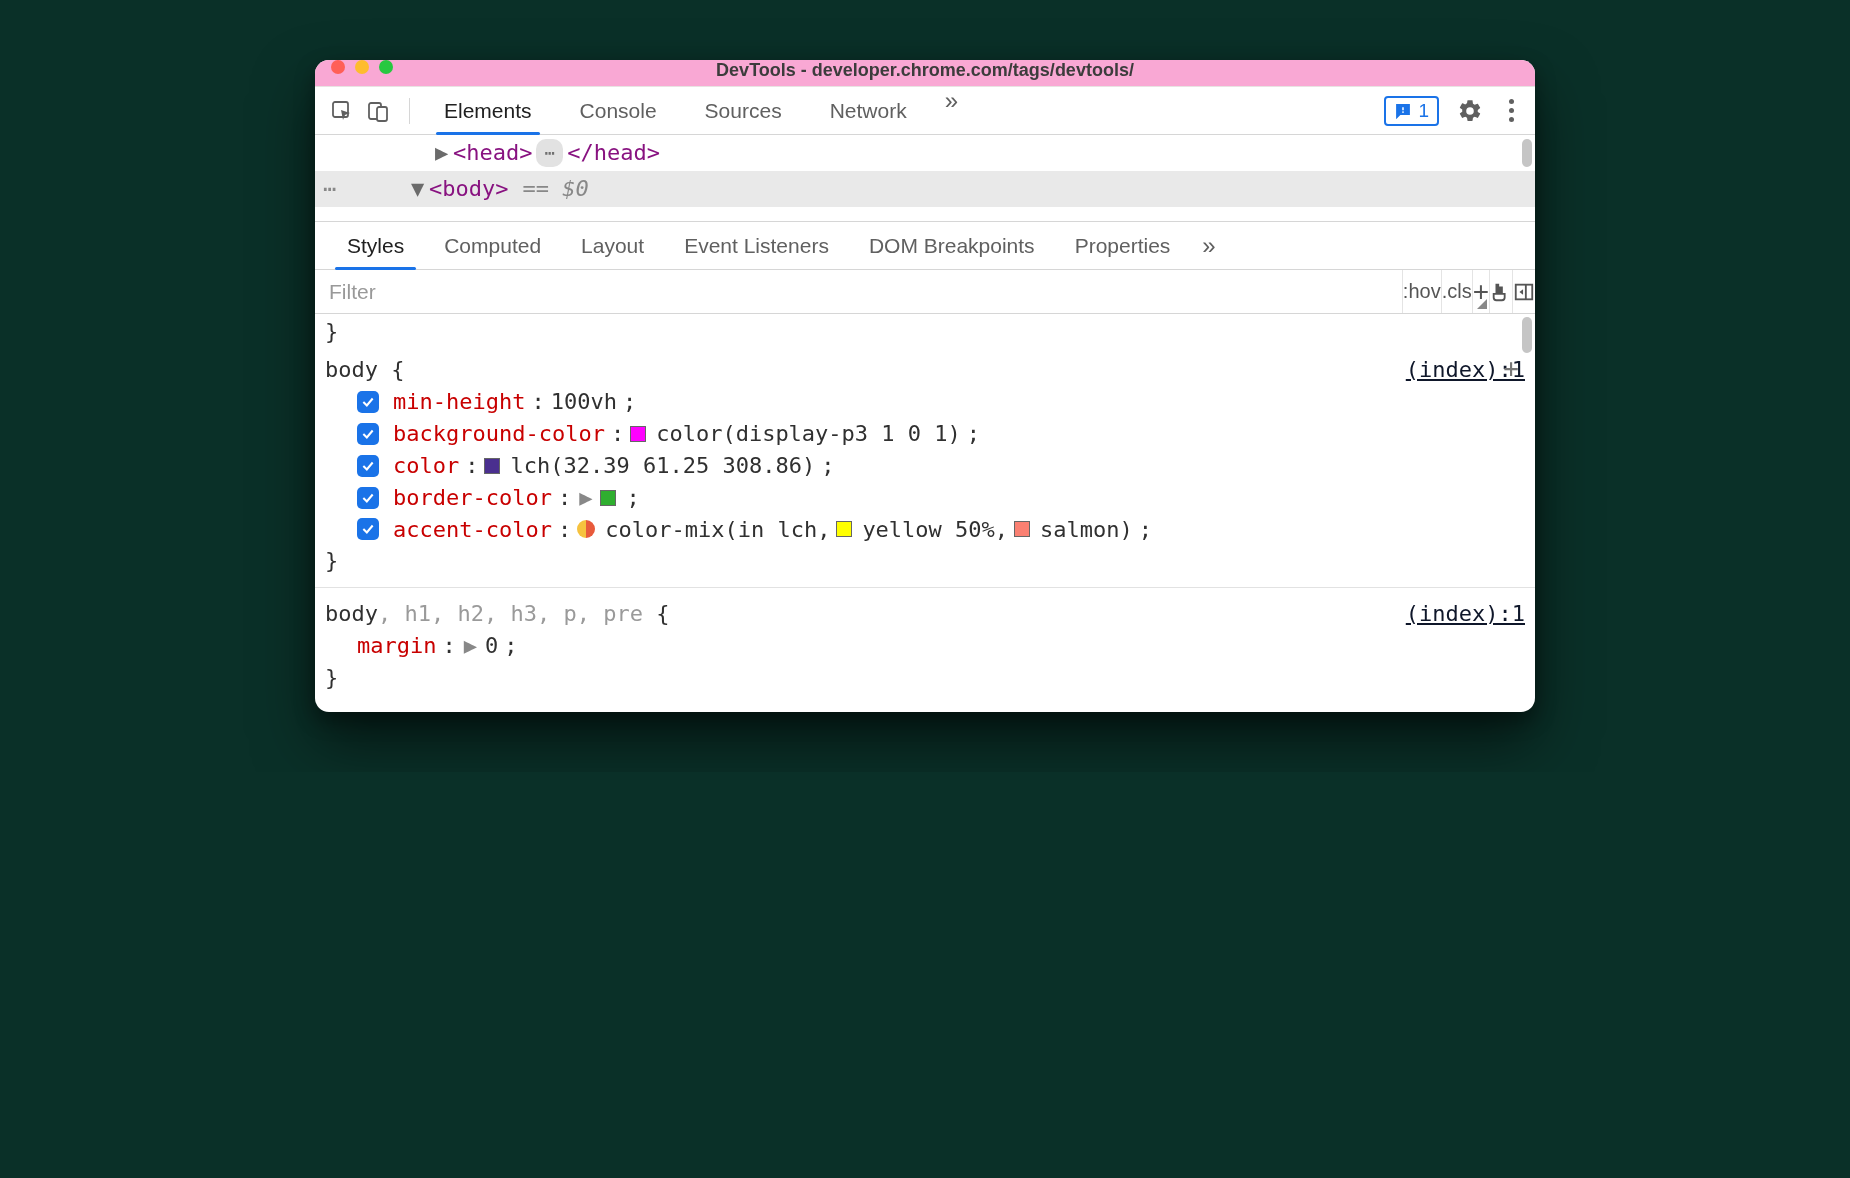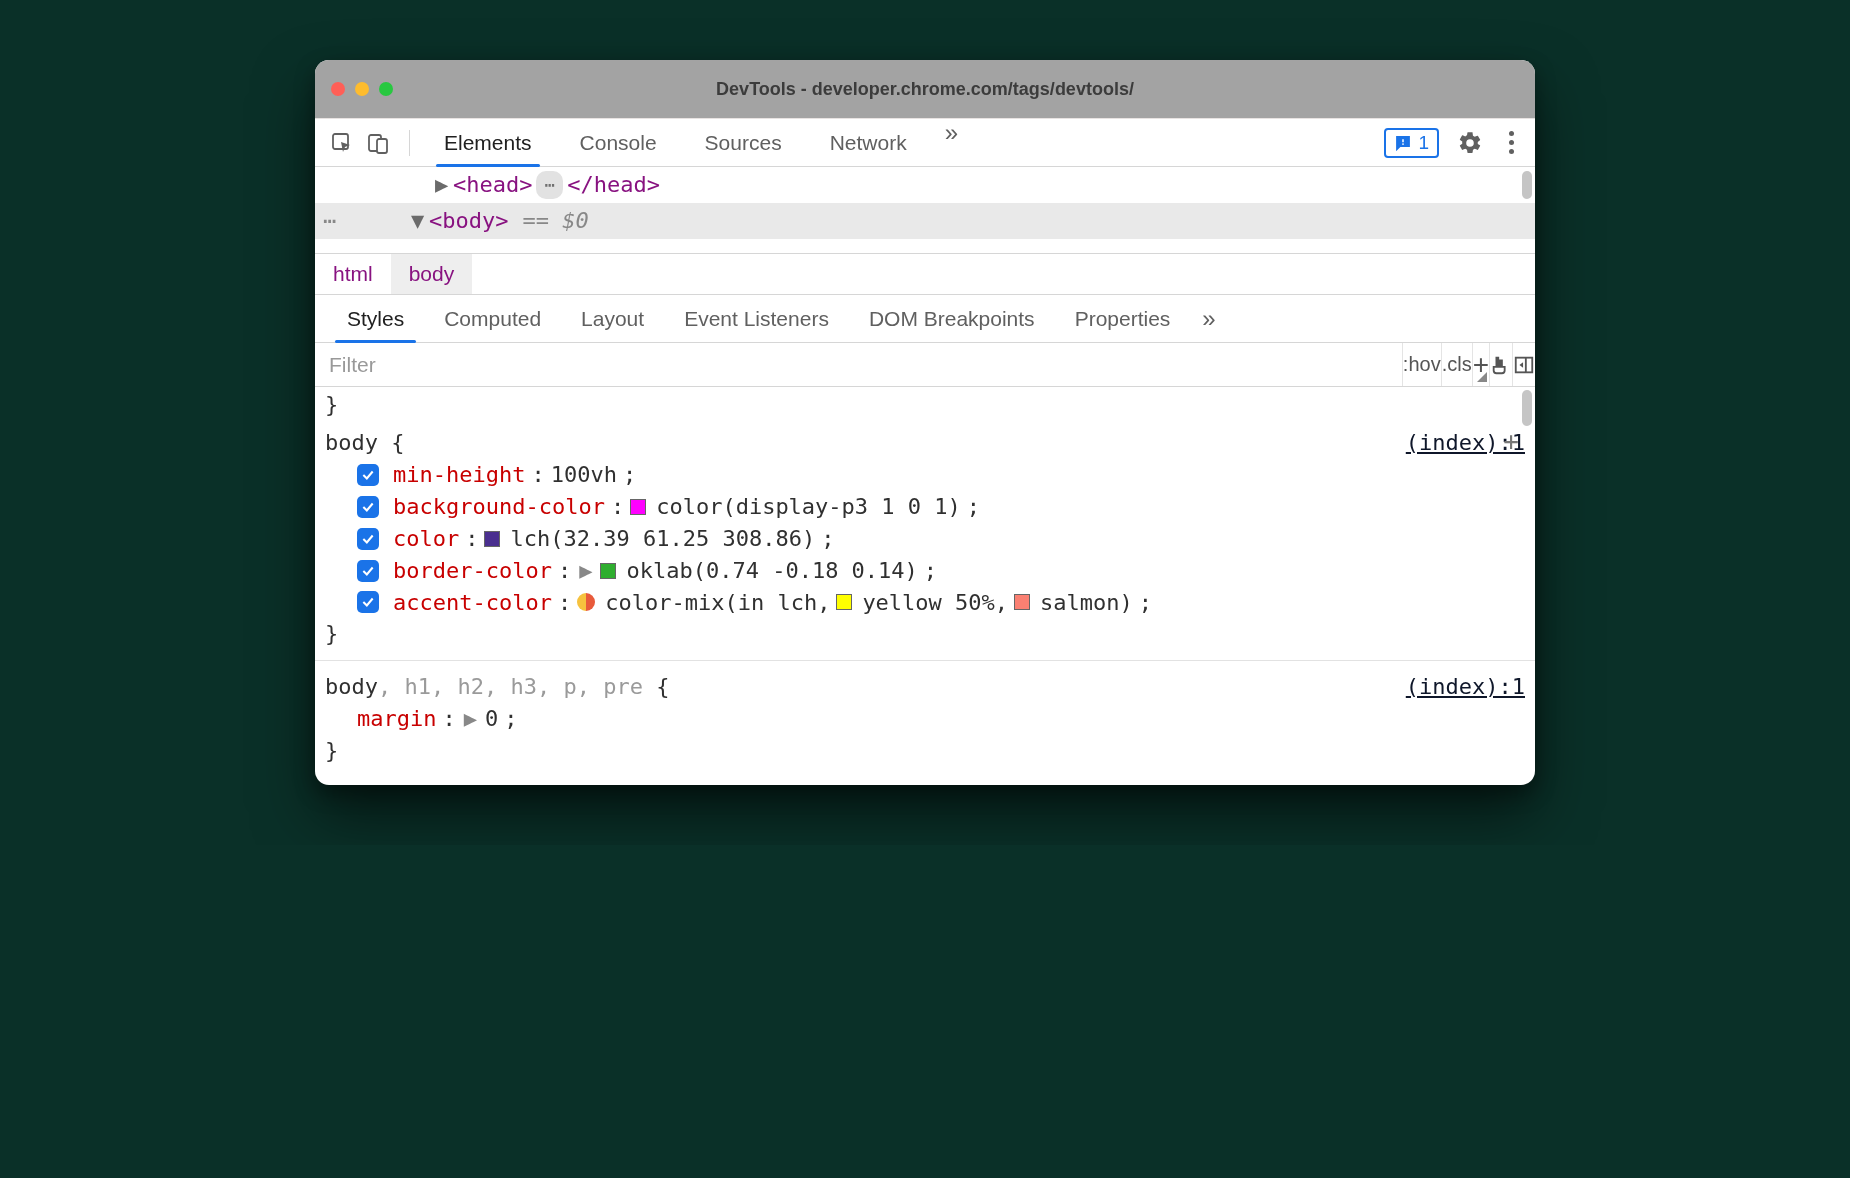--- a/index.html
+++ b/index.html
@@ -15,24 +15,23 @@
     width: 1220px;
     margin: 0 auto;
     background: #fff;
     border-radius: 14px;
     box-shadow: 0 30px 60px rgba(0,0,0,0.55), 0 8px 20px rgba(0,0,0,0.35);
     overflow: hidden;
     position: relative;
   }
   
   .titlebar {
-    height: 59px;
-    background: #a3a3a3;
+    height: 27px;
+    background: #f9a8d4;
     display: flex;
-    align-items: center;
     position: relative;
     border-bottom: 1px solid #e8e3e2;
   }
   .traffic-lights { display: flex; gap: 10px; margin-left: 16px; }
   .tl { width: 14px; height: 14px; border-radius: 50%; }
   .tl.red { background: #ff5f57; }
   .tl.yellow { background: #febc2e; }
   .tl.green { background: #28c840; }
   .title { position: absolute; left: 0; right: 0; text-align: center; font-size: 18px; font-weight: 600; color: #3c3c3c; pointer-events:none;}
   
@@ -187,24 +186,20 @@
     </div>
     <div class="dom-row selected" style="padding-left:96px">
       <span class="dots">⋯</span>
       <span class="tri">▼</span>
       <span class="tag">&lt;body&gt;</span>
       <span class="eqsel">== $0</span>
     </div>
     <div class="dom-row" style="height:14px;padding-left:140px"></div>
   </div>
 
-  <div class="breadcrumb">
-    <div class="crumb">html</div>
-    <div class="crumb selected">body</div>
-  </div>
 
   <div class="subtabs">
     <div class="stab active">
         <span>Styles</span>
       </div>
     <div class="stab">
         <span>Computed</span>
       </div>
     <div class="stab">
         <span>Layout</span>
@@ -265,21 +260,21 @@
               </span><span class="prop">background-color</span>: <span class="swatch" style="background: rgb(255, 0, 255);"></span><span class="val">color(display-p3 1 0 1)</span>;</div>
             <div class="decl"><span class="chk">
                 <svg width="14" height="14" viewBox="0 0 24 24" fill="none" stroke-width="3.5">
                   <polyline points="4 12 10 18 20 6"></polyline>
                 </svg>
               </span><span class="prop">color</span>: <span class="swatch" style="background: rgb(74, 47, 143);"></span><span class="val">lch(32.39 61.25 308.86)</span>;</div>
             <div class="decl"><span class="chk">
                 <svg width="14" height="14" viewBox="0 0 24 24" fill="none" stroke-width="3.5">
                   <polyline points="4 12 10 18 20 6"></polyline>
                 </svg>
-              </span><span class="prop">border-color</span>: <span class="expand-tri">▶</span><span class="swatch" style="background: rgb(47, 174, 47);"></span><span class="val">oklab(0.74 -0.18 0.14)</span>;</div>
+              </span><span class="prop">border-color</span>: <span class="expand-tri">▶</span><span class="swatch" style="background: rgb(47, 174, 47);"></span>;</div>
             <div class="decl"><span class="chk">
                 <svg width="14" height="14" viewBox="0 0 24 24" fill="none" stroke-width="3.5">
                   <polyline points="4 12 10 18 20 6"></polyline>
                 </svg>
               </span><span class="prop">accent-color</span>: <span class="mix-swatch">
                 <span class="half l" style="background:#f6c23e"></span>
                 <span class="half r" style="background:#e85a3b"></span>
               </span><span class="val">color-mix(in lch, </span><span class="swatch" style="background: rgb(255, 255, 0);"></span><span class="val">yellow 50%, </span><span class="swatch" style="background: rgb(250, 128, 114);"></span><span class="val">salmon)</span>;</div>
           </div>
       <div class="close-brace">}</div>

